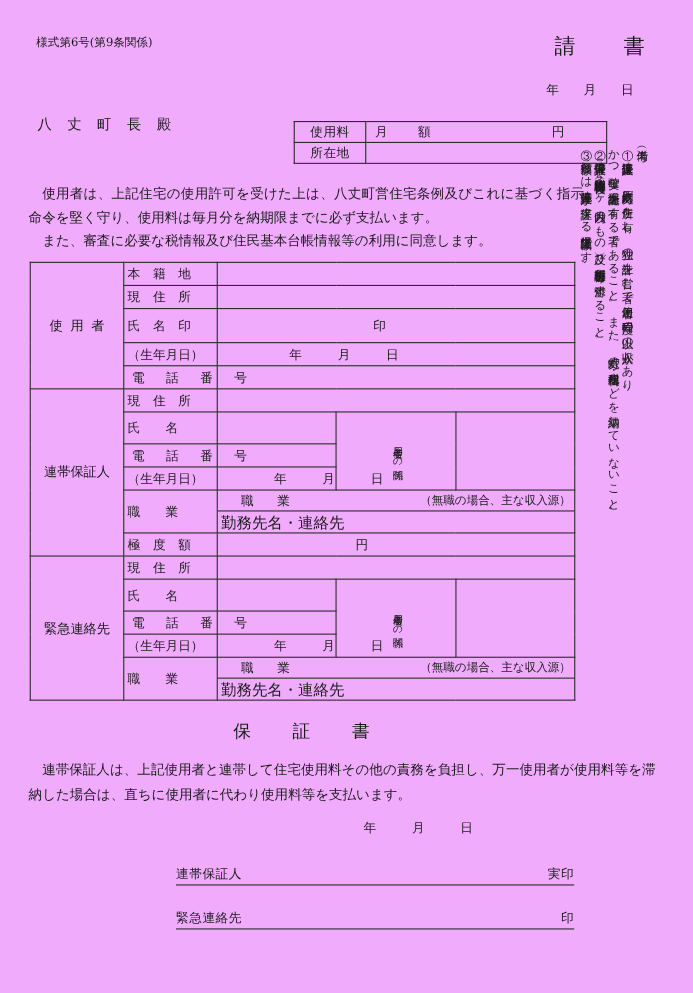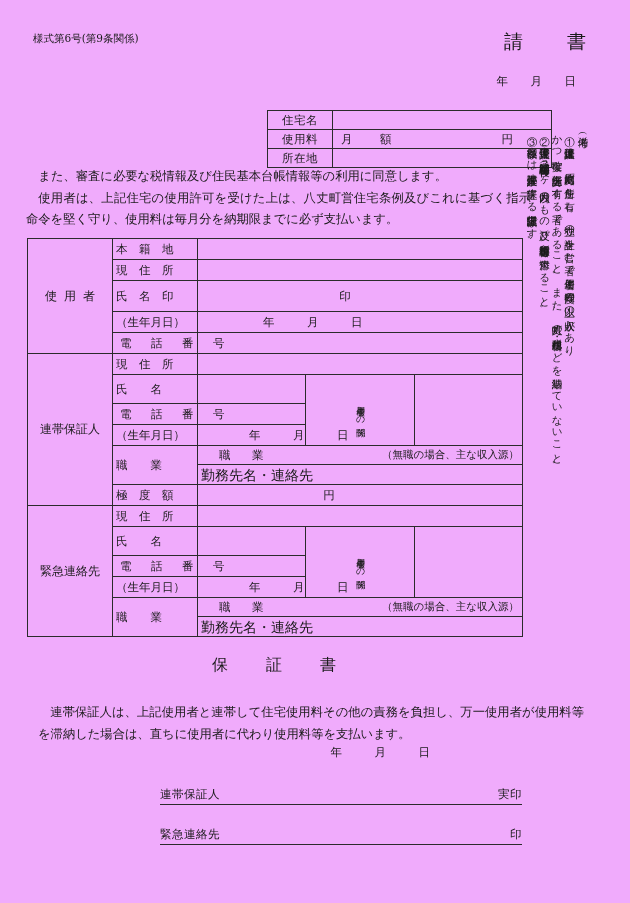--- a/index.html
+++ b/index.html
@@ -217,21 +217,21 @@
   }
   .guarantee-body {
     position: absolute;
     left: 26px;
     top: 690px;
     width: 570px;
     font-size: 12.3px;
     line-height: 1.75;
     text-align: justify;
   }
-  .guarantee-body p { margin: 12px; }
+  .guarantee-body p { margin: 0; }
   .guarantee-body p.indent { text-indent: 1em; }
 
   .date-line-mid {
     position: absolute;
     left: 0;
     top: 745px;
     width: 430px;
     text-align: right;
     font-size: 11.5px;
     white-space: nowrap;
@@ -261,46 +261,43 @@
 
 <div id="page">
 
   <div class="form-no">様式第6号(第9条関係)</div>
   <div class="doc-title">請書</div>
 
   <div class="date-line-top">
     <span class="seg">年</span><span class="seg">月</span><span class="seg">日</span>
   </div>
 
+  <div class="addressee">八 丈 町 長  殿</div>
 
   <table class="info-table">
     <tbody>
-        <tr>
-      <td class="lbl">住宅名</td>
-      <td class="val"></td>
-    </tr>
     <tr>
       <td class="lbl">使用料</td>
       <td class="val">
         <div class="fee-row-inner">
           <span class="fee-getsugaku">月　額</span>
           <span class="fee-yen">円</span>
         </div>
       </td>
     </tr>
     <tr>
       <td class="lbl">所在地</td>
       <td class="val"></td>
     </tr>
   </tbody>
     </table>
 
   <div class="intro">
+    <p class="indent">使用者は、上記住宅の使用許可を受けた上は、八丈町営住宅条例及びこれに基づく指示命令を堅く守り、使用料は毎月分を納期限までに必ず支払います。</p>
     <p class="indent">また、審査に必要な税情報及び住民基本台帳情報等の利用に同意します。</p>
-    <p class="indent">使用者は、上記住宅の使用許可を受けた上は、八丈町営住宅条例及びこれに基づく指示命令を堅く守り、使用料は毎月分を納期限までに必ず支払います。</p>
   </div>
 
   <div class="notes">
     <div class="vcol bikou">（備考）</div>
     <div class="vcol">①連帯保証人は、原則八丈町に住所を有し、独立の生計を営む者で使用者と同程度の以上の収入があり、</div>
     <div class="vcol">かつ確実な保証能力を有する者であること。また、八丈町の税・使用料などを滞納していないこと。</div>
     <div class="vcol">②連帯保証人の印鑑証明書（発行後3ヶ月以内のもの）及び所得証明書等を添付すること。</div>
     <div class="vcol">③極度額とは連帯保証人が保証する保証上限額です。</div>
   </div>
 

